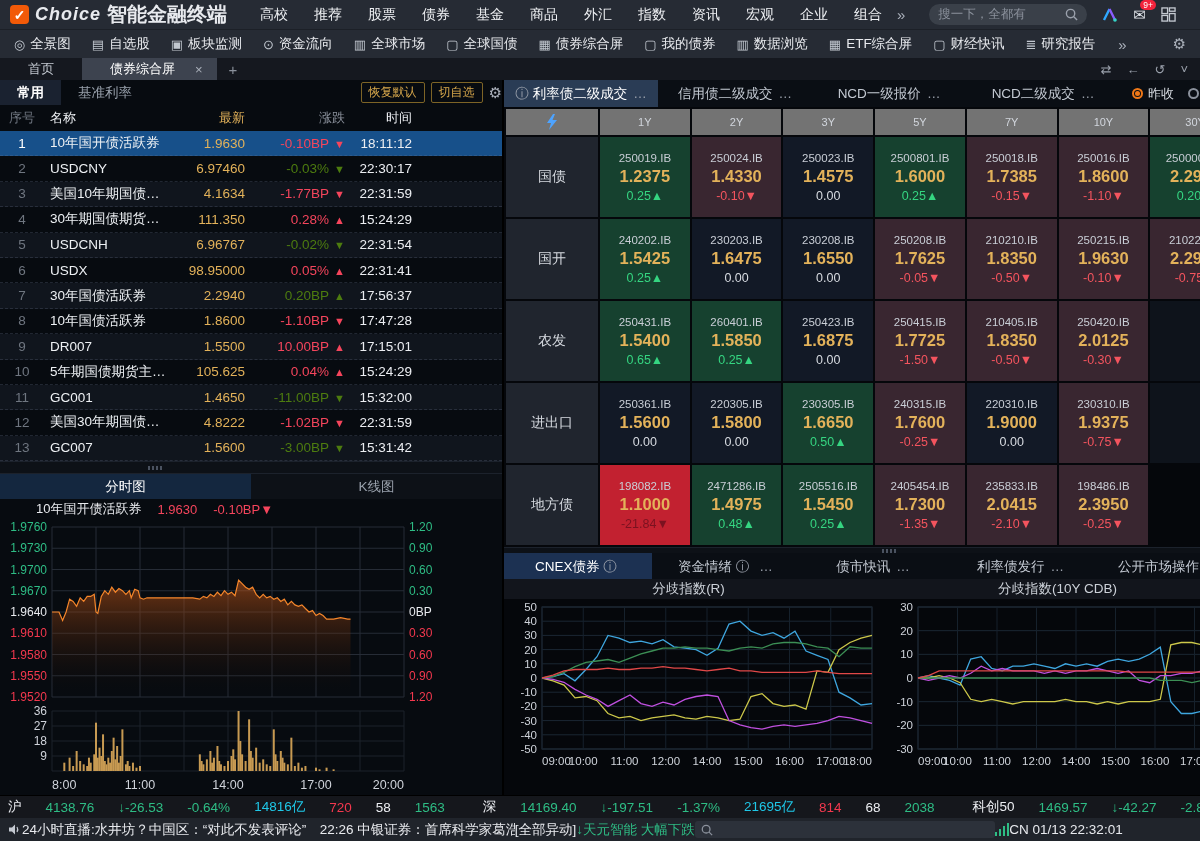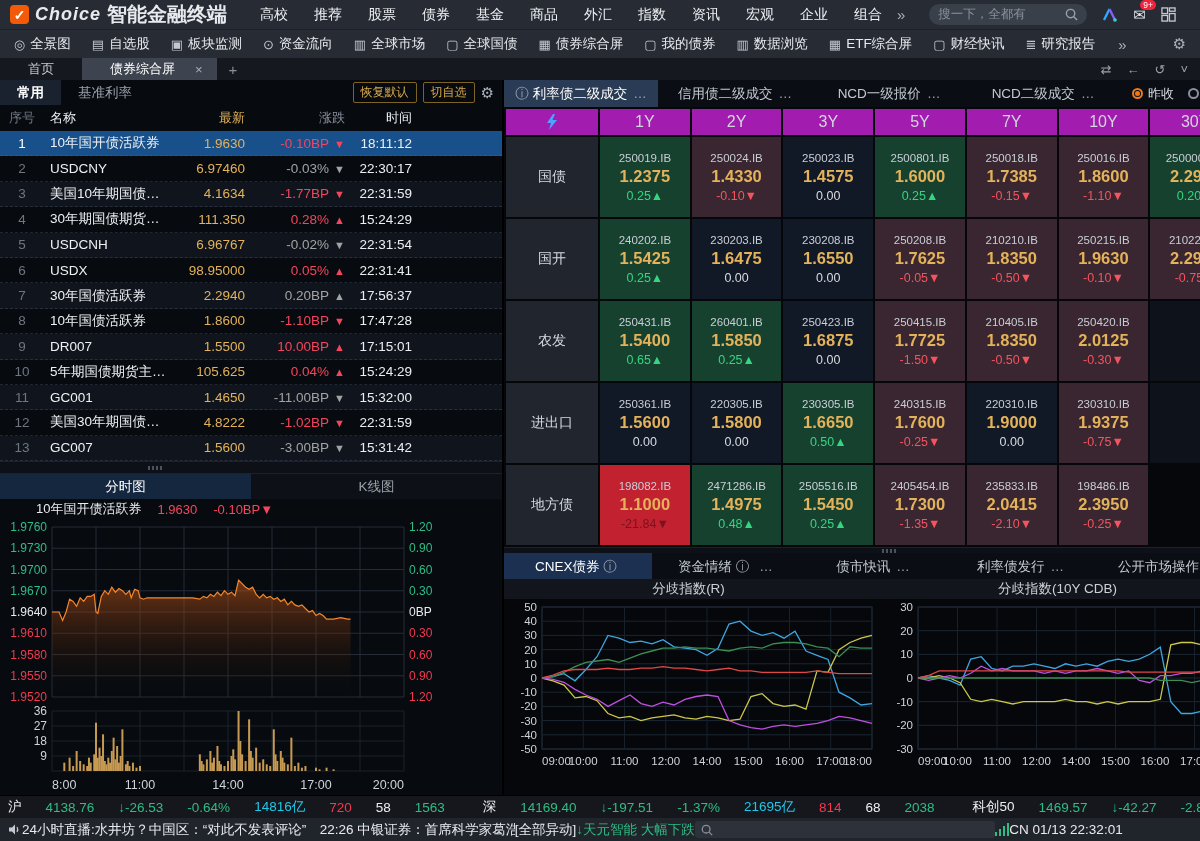--- a/index.html
+++ b/index.html
@@ -35,34 +35,34 @@
 .tabrow-icons span{cursor:pointer}
 
 .main{display:flex;height:715px;flex:none}
 .left{width:502px;flex:none;display:flex;flex-direction:column;background:#070b10}
 .vdivider{width:2px;background:#000;flex:none}
 .right{flex:1;display:flex;flex-direction:column;background:#05070b}
 
 .left-tabs{height:25px;display:flex;align-items:center;background:#070b10;flex:none}
 .ltab{padding:0 17px;line-height:25px;font-size:13.5px;cursor:pointer;color:#98a0ab}
 .ltab.active{background:#1a2230;color:#fff;font-weight:bold}
-.left-tabs-right{margin-left:auto;display:flex;align-items:center;gap:6px;padding-right:8px}
+.left-tabs-right{margin-left:auto;display:flex;align-items:center;gap:6px;padding-right:0}
 .gold-btn{border:1px solid #7d6426;color:#d9a94c;font-size:12px;padding:1px 7px;border-radius:2px;background:transparent;cursor:pointer;white-space:nowrap}
 
 .tbl-header{height:26px;display:flex;align-items:center;color:#8b919c;font-size:13px;flex:none}
 .trow{height:25.4px;display:flex;align-items:center;font-size:13.5px;border-bottom:1px dashed rgba(110,125,150,.25);cursor:pointer}
 .trow.alt{background:#10151d}
 .trow.selected{background:#17508a}
 .c-seq{width:44px;text-align:center;color:#6f7680;flex:none}
 .trow.selected .c-seq{color:#fff}
 .c-name{width:130px;padding-left:6px;color:#eef1f4;flex:none;white-space:nowrap;overflow:hidden}
 .c-last{width:71px;text-align:right;color:#e3b25a;flex:none}
 .c-chg{width:100px;text-align:right;flex:none}
 .c-time{width:67px;text-align:right;color:#eceef2;flex:none}
-.chg-red{color:#f5455c}.chg-green{color:#a3a3a3}
+.chg-red{color:#f5455c}.chg-green{color:#4d7c0f}
 .tri{margin-left:5px;font-size:11px}
 
 .splitter{height:13px;background:#0d1117;border-top:1px solid #1c222c;border-bottom:1px solid #1c222c;position:relative;flex:none}
 .grip{position:absolute;top:4px;left:148px;width:16px;height:4px;background:repeating-linear-gradient(90deg,#4a5260 0 2px,transparent 2px 4px)}
 
 .chart-tabs{height:25px;display:flex;flex:none}
 .ctab{flex:1;text-align:center;line-height:25px;background:#0d1117;color:#9aa2ad;font-size:13.5px;cursor:pointer}
 .ctab.active{background:#14273f;color:#fff}
 .chart-title{height:20px;display:flex;align-items:center;gap:16px;padding-left:36px;font-size:13px;flex:none}
 .red-t{color:#f5455c}
@@ -73,21 +73,21 @@
 .btab .info-i{color:#9aa0ab;margin-right:4px}
 .btab .more{color:#9aa0ab;margin-left:6px}
 .radios{display:flex;align-items:center;gap:14px;padding:0 12px;font-size:13px;color:#d6dae0}
 .radio{display:flex;align-items:center;gap:5px;cursor:pointer}
 .rdot{width:11px;height:11px;border-radius:50%;border:2px solid #8b919c;display:flex;align-items:center;justify-content:center}
 .radio.checked .rdot{border-color:#f07818}
 .radio.checked .rdot::after{content:"";width:5px;height:5px;border-radius:50%;background:#f07818}
 
 .bond-grid{height:440px;flex:none;display:grid;grid-template-columns:92px repeat(7,1fr);grid-template-rows:26px repeat(5,1fr);gap:2px;padding:2px;background:#05070b}
 .gcell{display:flex;align-items:center;justify-content:center}
-.ghead{background:#a21caf;color:#d2d6dd;font-size:16px}
+.ghead{background:#737373;color:#d2d6dd;font-size:11px}
 .glabel{background:#20252e;color:#d6dae0;font-size:14px}
 .gdata{flex-direction:column;gap:3px;cursor:pointer}
 .gdata .code{font-size:11.5px;color:#c9ced6}
 .gdata .val{font-size:16.5px;font-weight:bold;color:#e3b25a}
 .gdata .chg{font-size:12.5px}
 .gdata.up{background:#16412f}.gdata.up .chg{color:#35d581}
 .gdata.down{background:#392630}.gdata.down .chg{color:#f4545e}
 .gdata.flat{background:#121926}.gdata.flat .chg{color:#d7dbe1}
 .gdata.down-strong{background:#c22130}.gdata.down-strong .chg{color:#7b1220}
 .gempty{background:#0e131b}

